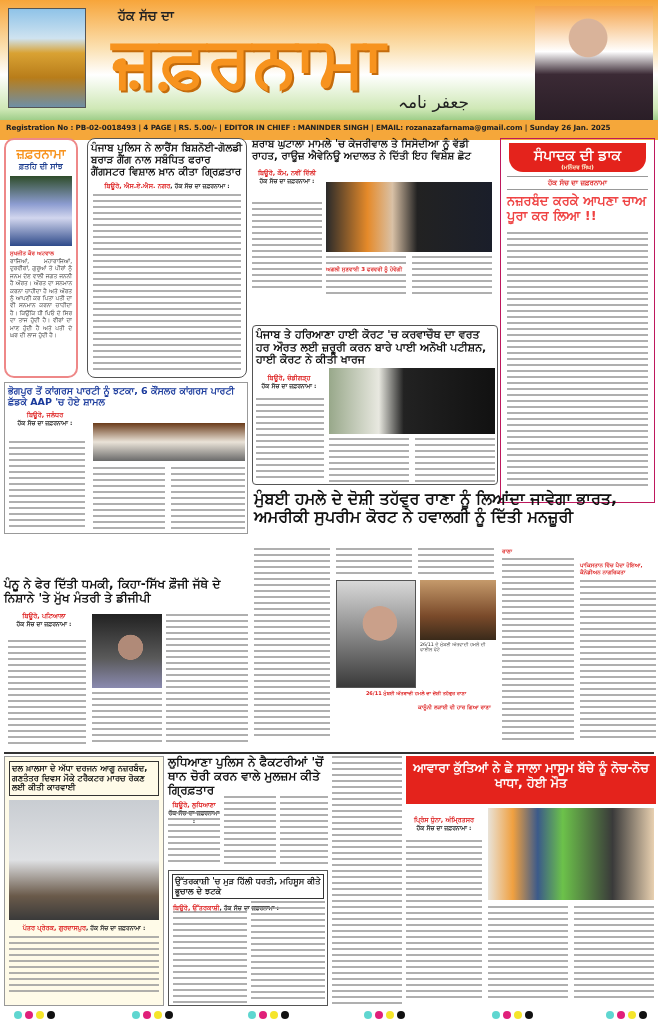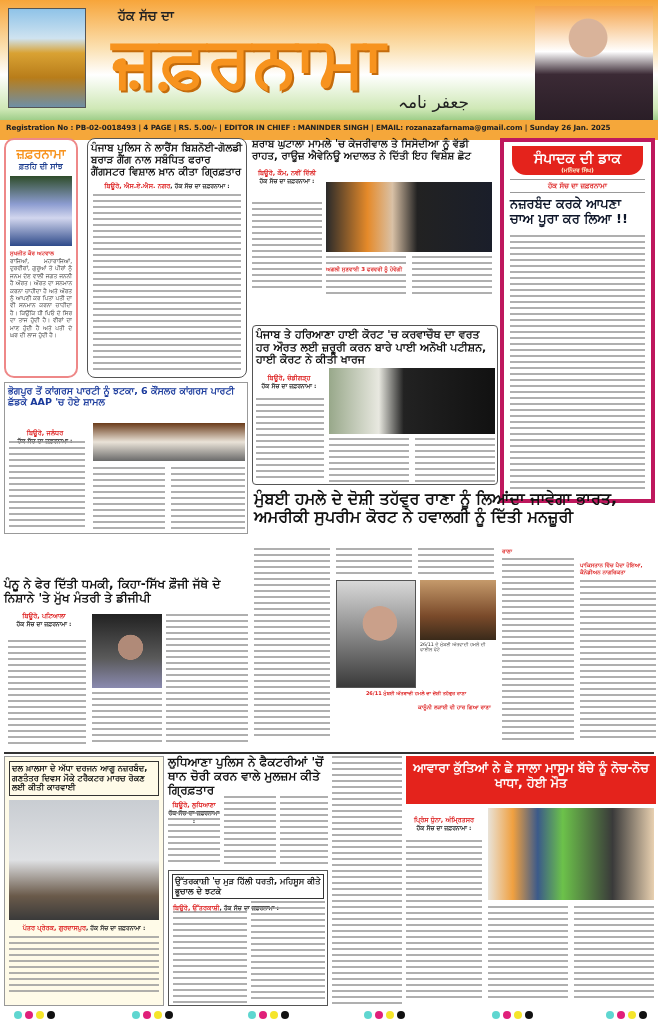--- a/index.html
+++ b/index.html
@@ -56,45 +56,45 @@
   <div class="by" style="width:70px;margin-top:8px">ਬਿਊਰੋ, ਕੌਮ, ਨਵੀਂ ਦਿੱਲੀ</div>
   <div class="by2" style="width:70px">ਹੱਕ ਸੱਚ ਦਾ ਜ਼ਫ਼ਰਨਾਮਾ :</div>
   <div class="abs lines" style="left:0;top:64px;width:70px;height:90px"></div>
   <div class="abs" style="left:74px;top:44px;width:166px;height:70px;background:linear-gradient(90deg,#2a2a2a 0%,#e58a2a 25%,#d9c1a6 40%,#222 55%,#1a1e2a 100%)"></div>
   <div class="abs" style="left:74px;top:128px;width:80px;font-size:5.5px;color:#d22;font-weight:bold">ਅਗਲੀ ਸੁਣਵਾਈ 3 ਫਰਵਰੀ ਨੂੰ ਹੋਵੇਗੀ</div>
   <div class="abs lines" style="left:74px;top:118px;width:80px;height:8px"></div>
   <div class="abs lines" style="left:74px;top:136px;width:80px;height:20px"></div>
   <div class="abs lines" style="left:160px;top:118px;width:80px;height:38px"></div>
 </div>
 
-<div class="abs" style="left:500px;top:138px;width:155px;height:365px;border:4px solid #be185d">
+<div class="abs" style="left:500px;top:138px;width:155px;height:365px;border:1px solid #be185d">
   <div class="redbox" style="margin:4px 8px;border-radius:0 0 14px 14px;font-size:14px;padding:4px 0 2px">
     <div>ਸੰਪਾਦਕ ਦੀ ਡਾਕ</div>
     <div style="font-size:5.5px;color:#ffd">(ਮਨਿੰਦਰ ਸਿੰਘ)</div>
   </div>
   <div style="border-top:1px solid #999;margin:2px 6px"></div>
   <div style="font-size:7px;color:#d22;font-weight:bold;text-align:center">ਹੱਕ ਸੱਚ ਦਾ ਜ਼ਫ਼ਰਨਾਮਾ</div>
   <div style="border-top:1px solid #999;margin:2px 6px"></div>
-  <div class="hl" style="font-size:13px;color:#0f172a;padding:2px 6px">ਨਜ਼ਰਬੰਦ ਕਰਕੇ ਆਪਣਾ ਚਾਅ ਪੂਰਾ ਕਰ ਲਿਆ !!</div>
+  <div class="hl" style="font-size:13px;color:#ef4444;padding:2px 6px">ਨਜ਼ਰਬੰਦ ਕਰਕੇ ਆਪਣਾ ਚਾਅ ਪੂਰਾ ਕਰ ਲਿਆ !!</div>
   <div class="lines" style="margin:6px 6px;height:255px"></div>
 </div>
 
 <div class="abs box" style="left:252px;top:325px;width:246px;height:160px;border-radius:4px">
   <div class="hl" style="font-size:11px;padding:3px 3px">ਪੰਜਾਬ ਤੇ ਹਰਿਆਣਾ ਹਾਈ ਕੋਰਟ 'ਚ ਕਰਵਾਚੌਥ ਦਾ ਵਰਤ ਹਰ ਔਰਤ ਲਈ ਜ਼ਰੂਰੀ ਕਰਨ ਬਾਰੇ ਪਾਈ ਅਨੋਖੀ ਪਟੀਸ਼ਨ, ਹਾਈ ਕੋਰਟ ਨੇ ਕੀਤੀ ਖਾਰਜ</div>
   <div class="by" style="width:72px;margin-top:4px">ਬਿਊਰੋ, ਚੰਡੀਗੜ੍ਹ</div>
   <div class="by2" style="width:72px">ਹੱਕ ਸੱਚ ਦਾ ਜ਼ਫ਼ਰਨਾਮਾ :</div>
   <div class="abs lines" style="left:3px;top:72px;width:68px;height:82px"></div>
   <div class="abs" style="left:76px;top:42px;width:166px;height:66px;background:linear-gradient(90deg,#98a88a 0%,#e8e8e0 30%,#222 45%,#111 100%)"></div>
   <div class="abs lines" style="left:76px;top:112px;width:80px;height:44px"></div>
   <div class="abs lines" style="left:162px;top:112px;width:80px;height:44px"></div>
 </div>
 
 <div class="abs" style="left:4px;top:382px;width:244px;height:152px;border:1px solid #999">
   <div class="hl" style="font-size:9.5px;color:#1a3a9c;padding:3px">ਭੋਗਪੁਰ ਤੋਂ ਕਾਂਗਰਸ ਪਾਰਟੀ ਨੂੰ ਝਟਕਾ, 6 ਕੌਂਸਲਰ ਕਾਂਗਰਸ ਪਾਰਟੀ ਛੱਡਕੇ AAP 'ਚ ਹੋਏ ਸ਼ਾਮਲ</div>
-  <div class="by" style="width:80px;margin-top:18px">ਬਿਊਰੋ, ਜਲੰਧਰ</div>
+  <div class="by" style="width:80px;margin-top:0">ਬਿਊਰੋ, ਜਲੰਧਰ</div>
   <div class="by2" style="width:80px">ਹੱਕ ਸੱਚ ਦਾ ਜ਼ਫ਼ਰਨਾਮਾ :</div>
   <div class="abs lines" style="left:4px;top:58px;width:76px;height:90px"></div>
   <div class="abs" style="left:88px;top:40px;width:152px;height:38px;background:linear-gradient(180deg,#6a3b1a 0%,#eae3d8 50%,#6a6a6a 100%)"></div>
   <div class="abs lines" style="left:88px;top:84px;width:72px;height:64px"></div>
   <div class="abs lines" style="left:166px;top:84px;width:74px;height:64px"></div>
 </div>
 
 <div class="abs" style="left:252px;top:490px;width:404px;height:262px">
   <div class="hl" style="font-size:16px;padding:0 2px">ਮੁੰਬਈ ਹਮਲੇ ਦੇ ਦੋਸ਼ੀ ਤਹੱਵੁਰ ਰਾਣਾ ਨੂੰ ਲਿਆਂਦਾ ਜਾਵੇਗਾ ਭਾਰਤ, ਅਮਰੀਕੀ ਸੁਪਰੀਮ ਕੋਰਟ ਨੇ ਹਵਾਲਗੀ ਨੂੰ ਦਿੱਤੀ ਮਨਜ਼ੂਰੀ</div>
   <div class="abs lines" style="left:2px;top:58px;width:76px;height:190px"></div>

